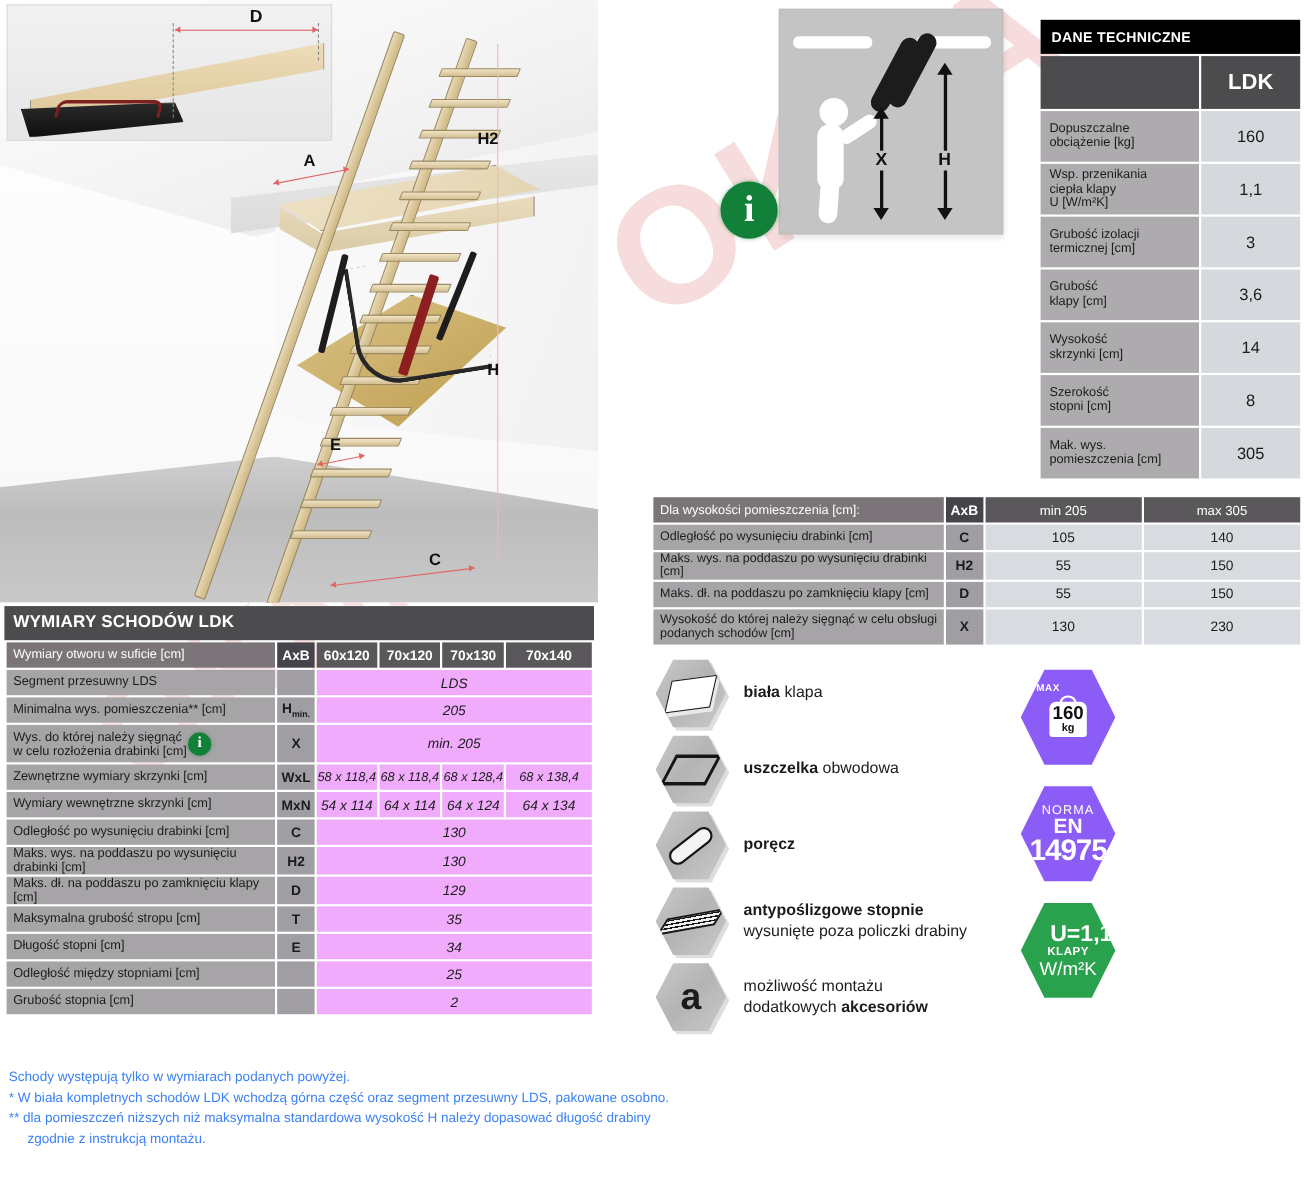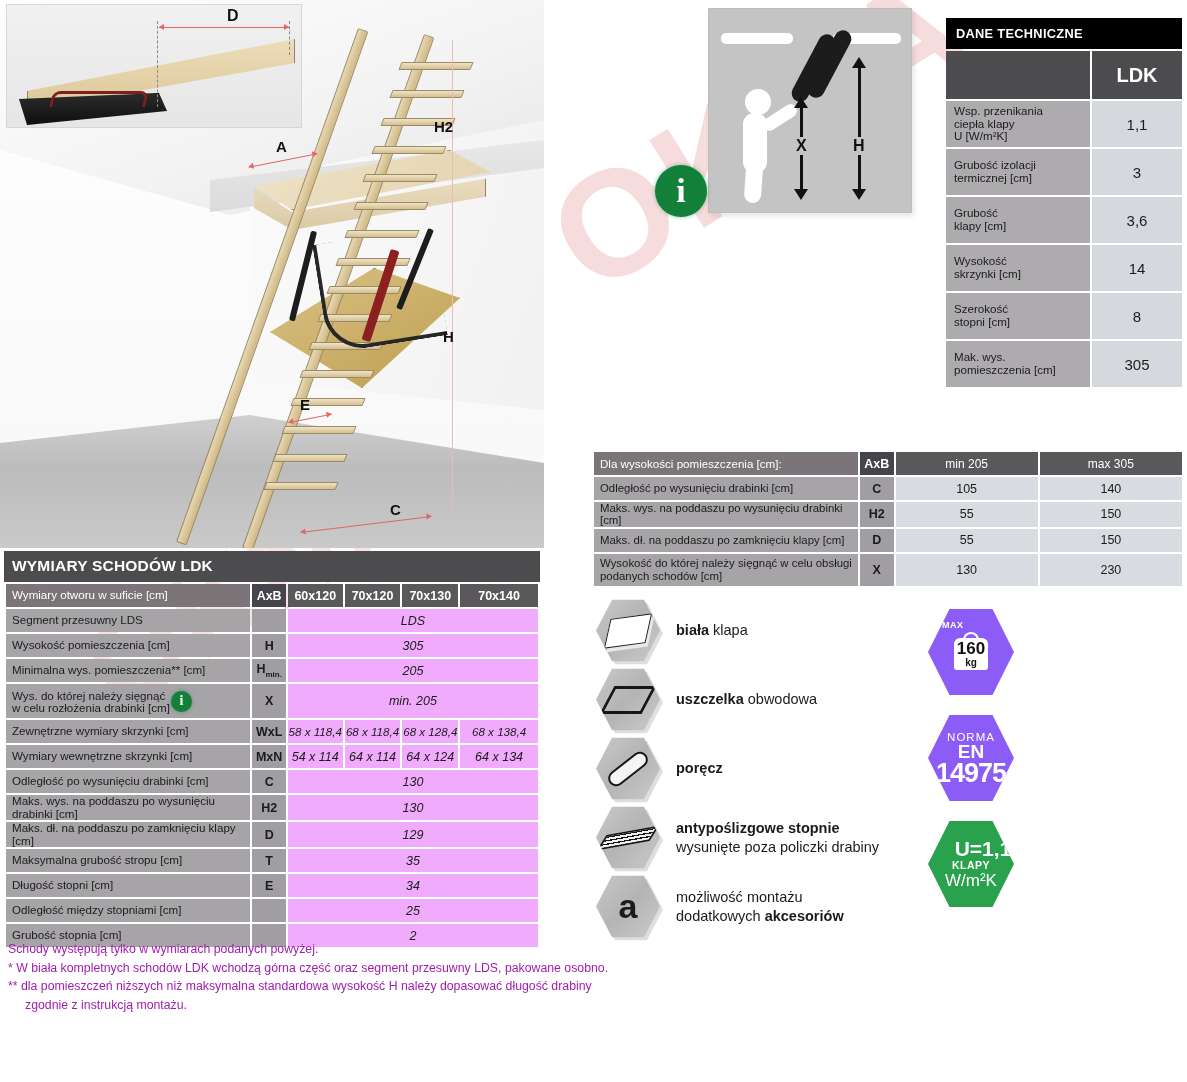--- a/index.html
+++ b/index.html
@@ -201,22 +201,22 @@
   .lbl { background:#a7a4a8; color:#1b1b1b; padding-left:6px; width:258px; line-height:1.08; }
   .sym { background:#a09da3; color:#1b1b1b; font-weight:bold; text-align:center; width:34px; font-size:12.5px;}
   .val { background:#f0abfc; color:#1b1b1b; text-align:center; font-size:12.5px;font-style:italic; }
   .hdr-dark { background:#5a585b; color:#fff; font-weight:bold; text-align:center; font-size:12.5px; }
   .hdr-sym  { background:#45444a; color:#fff; font-weight:bold; text-align:center; font-size:12.5px;}
   .lbl-2 { line-height:1.02; padding-top:1px; }
   .sup { font-size:8px; vertical-align:sub; }
 
   
   #notes {
-    position:absolute; left:8px; top:940px; width:640px; z-index:2;
-    font-size:12.3px; color:#a21caf; line-height:1.52;
+    position:absolute; left:8px; top:970px; width:640px; z-index:2;
+    font-size:12.3px; color:#3b82f6; line-height:1.52;
   }
   #notes .indent { padding-left:17px; }
 
   
   #tbl-mid-wrap { position:absolute; left:592px; top:450px; width:592px; z-index:2; }
   #tbl-mid { font-size:11.4px; }
   #tbl-mid td { height:23px; vertical-align:middle; }
   .m-lbl { background:#a7a4a8; color:#1b1b1b; padding-left:6px; width:268px; line-height:1.08;}
   .m-sym { background:#a09da3; color:#1b1b1b; font-weight:bold; text-align:center; width:34px; font-size:12.5px;}
   .m-val { background:#d8dbdf; color:#1b1b1b; text-align:center; font-size:12.5px;}
@@ -401,20 +401,27 @@
       <tbody>
           <tr>
         <td class="t-title" colspan="2">DANE TECHNICZNE</td>
       </tr>
       <tr>
         <td class="t-blank"></td>
         <td class="t-model">LDK</td>
       </tr>
       <tr>
         <td class="t-lbl">
+          <span>Dopuszczalne</span><br>
+          <span>obciążenie [kg]</span>
+        </td>
+        <td class="t-val">160</td>
+      </tr>
+      <tr>
+        <td class="t-lbl">
           <span>Wsp. przenikania</span><br>
           <span>ciepła klapy</span><br>
           <span>U [W/m²K]</span>
         </td>
         <td class="t-val">1,1</td>
       </tr>
       <tr>
         <td class="t-lbl">
           <span>Grubość izolacji</span><br>
           <span>termicznej [cm]</span>
@@ -505,25 +512,20 @@
         <td class="hdr-dark" style="width:57px">70x130</td>
         <td class="hdr-dark" style="width:81px">70x140</td>
       </tr>
 
       <tr>
         <td class="lbl">Segment przesuwny LDS</td>
         <td class="sym"></td>
         <td class="val" colspan="4">LDS</td>
       </tr>
       <tr>
-        <td class="lbl">Wysokość pomieszczenia [cm]</td>
-        <td class="sym">H</td>
-        <td class="val" colspan="4">305</td>
-      </tr>
-      <tr>
         <td class="lbl">Minimalna wys. pomieszczenia** [cm]</td>
         <td class="sym"><span>H</span><span class="sup">min.</span></td>
         <td class="val" colspan="4">205</td>
       </tr>
       <tr>
         <td class="lbl lbl-2" style="height:34px;position:relative;">
           <span>Wys. do której należy sięgnąć</span><br>
           <span>w celu rozłożenia drabinki [cm]</span>
           <span class="info-badge" style="position:absolute;left:165px;top:7px;width:21px;height:21px;font-size:14px;">i</span>
         </td>

